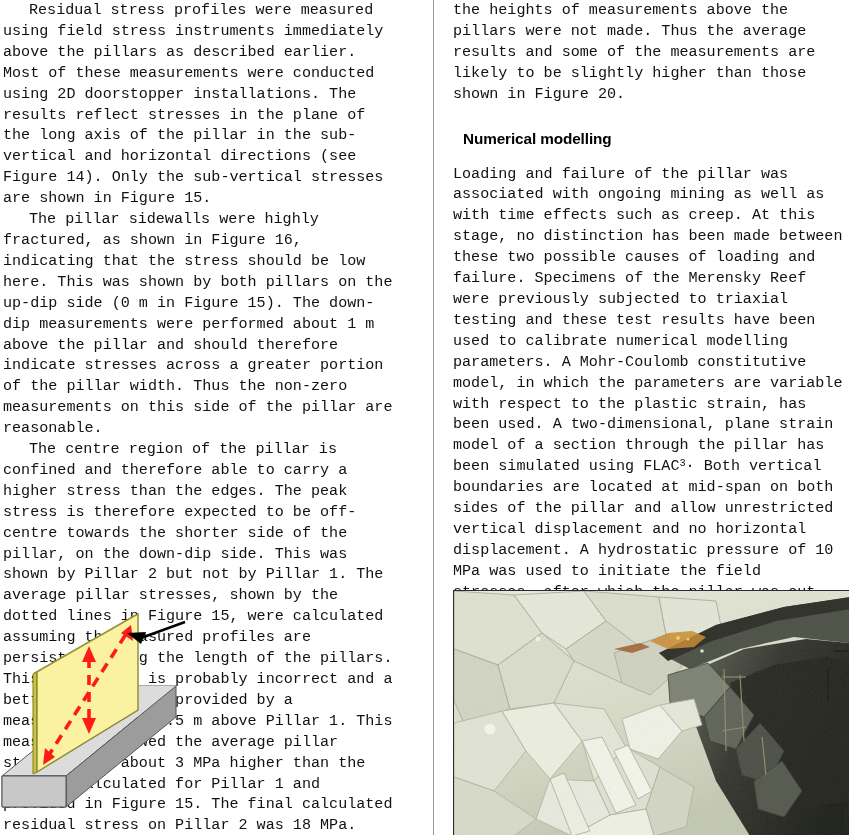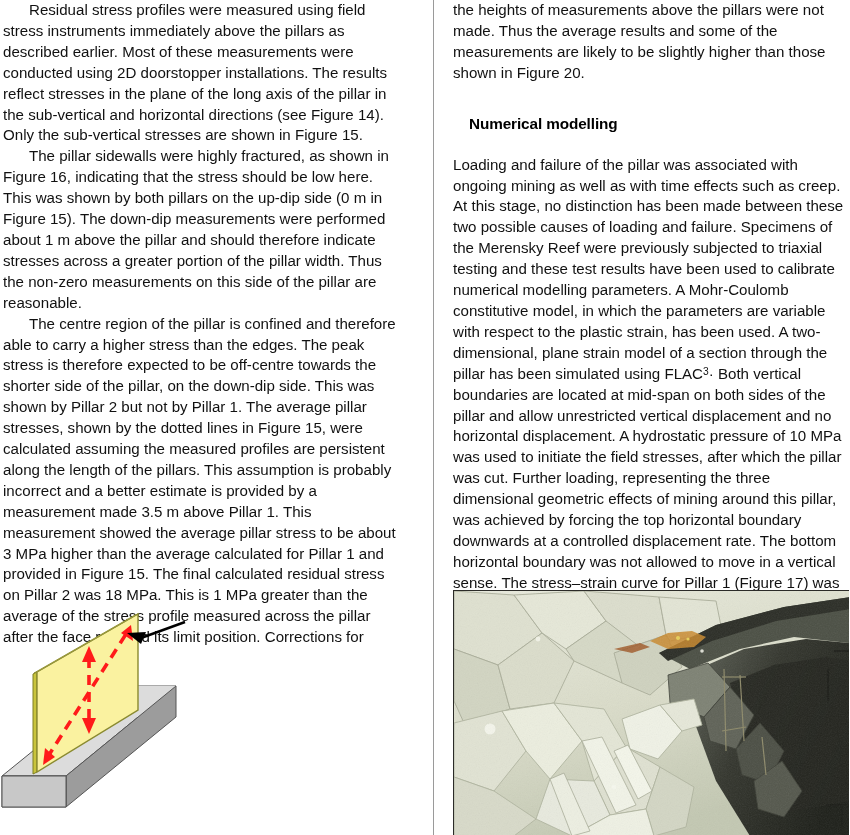--- a/index.html
+++ b/index.html
@@ -40,27 +40,27 @@
   }
   .col-left  { left: 3px; }
   .col-right { left: 453px; }
 
   .col p {
     margin: 0;
     font-size: 15.1px;
     line-height: 20.9px;
     text-align: left;
     color: #111111;
-    font-family: Liberation Sans, sans-serif;
+    font-family: Liberation Mono, monospace;
     -webkit-font-smoothing: antialiased;
   }
   .col p.indent { text-indent: 26px; }
 
   .section-heading {
-    margin: 16px;
+    margin: 10px;
     padding: 14px 0 6px 0;
     font-family: "Liberation Sans", "DejaVu Sans", sans-serif;
     font-weight: bold;
     font-size: 15.3px;
     line-height: 19px;
     color: #000000;
     letter-spacing: -0.1px;
   }
 
   sup.flac {

